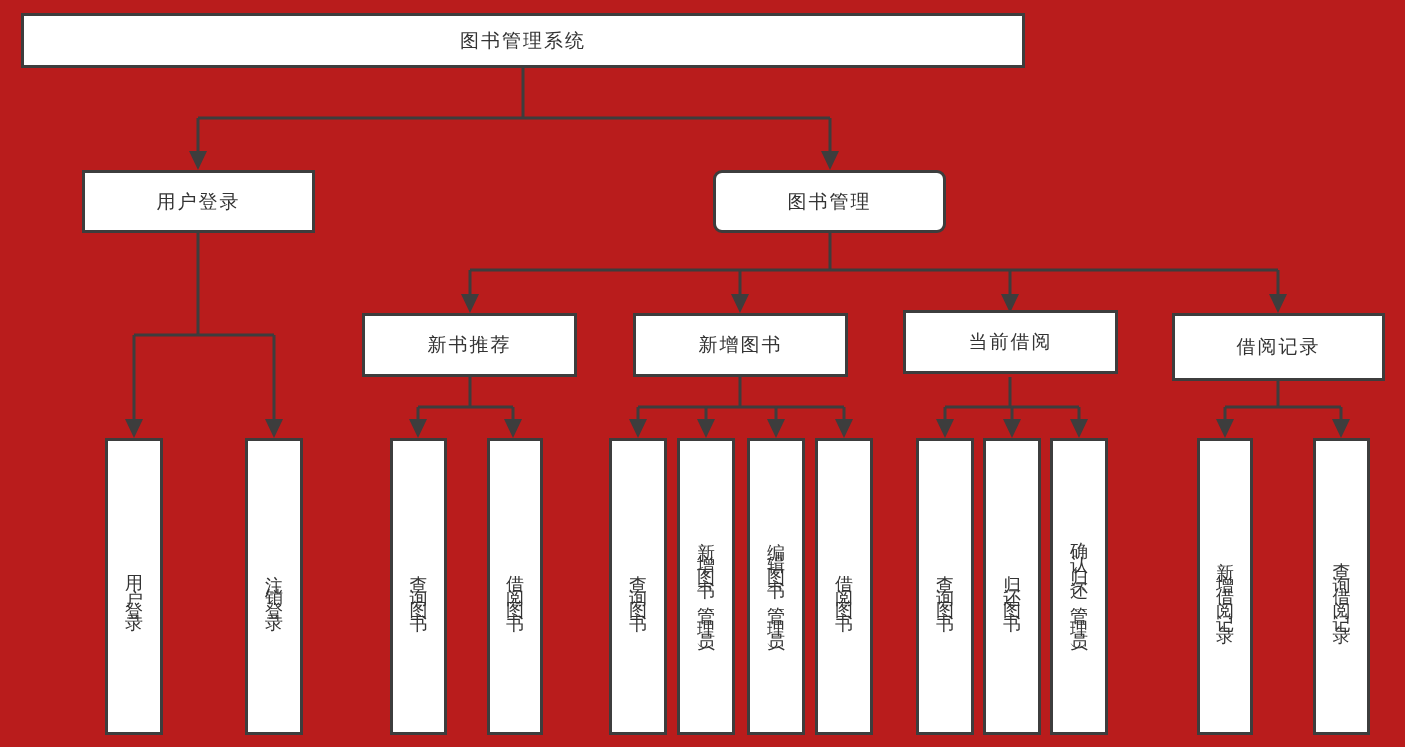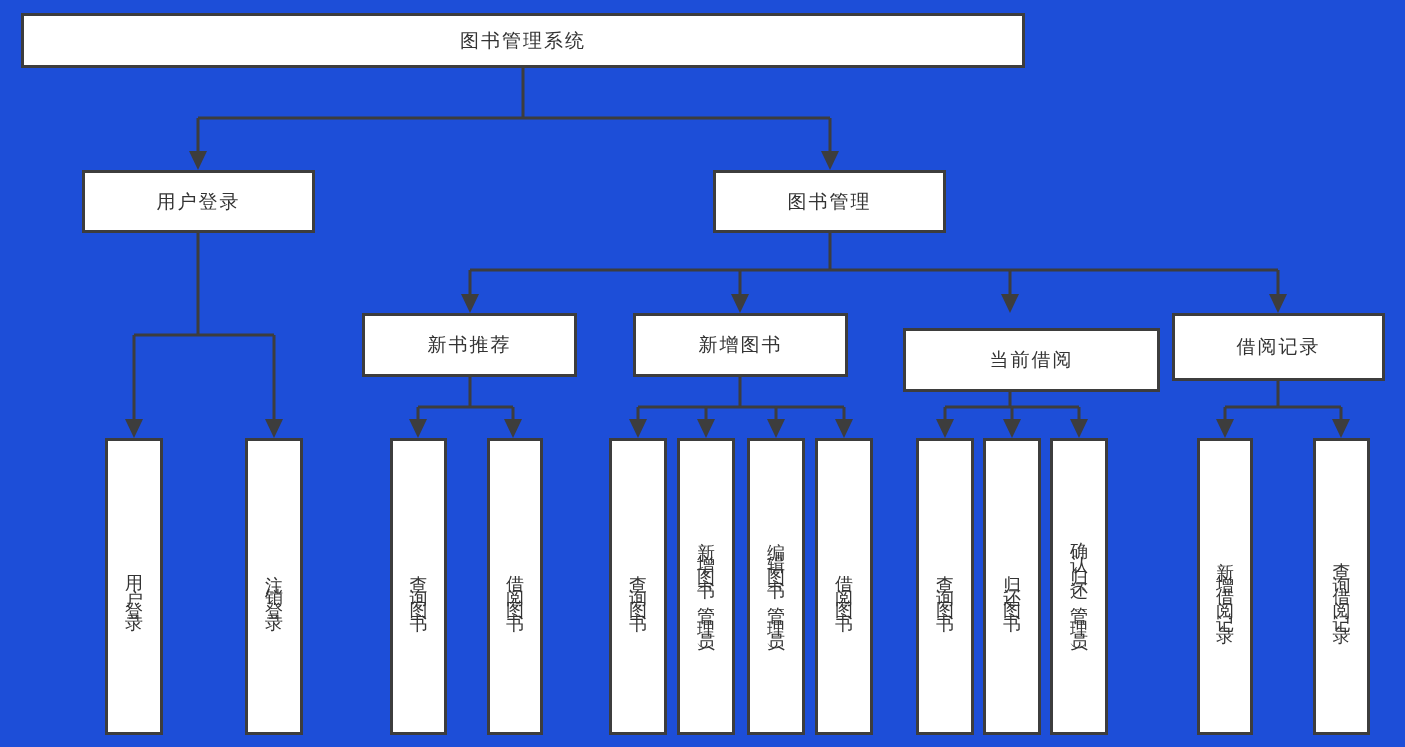--- a/index.html
+++ b/index.html
@@ -6,21 +6,21 @@
     --line: #3d3d3d;
     --text: #333333;
     --box-bg: #ffffff;
     --watermark: #b7b7bd;
   }
   html, body { margin: 0; padding: 0; background: #ffffff; }
   #canvas {
     position: relative;
     width: 1405px;
     height: 747px;
-    background: #1d4ed8;
+    background: #b91c1c;
     font-family: "Liberation Sans", "DejaVu Sans", sans-serif;
     overflow: hidden;
   }
   #edges { position: absolute; left: 0; top: 0; }
   .node {
     position: absolute;
     box-sizing: border-box;
     background: var(--box-bg);
     border: 3px solid var(--line);
     display: flex;
@@ -109,30 +109,30 @@
       <line x1="1341" y1="407" x2="1341" y2="426" stroke="#3d3d3d" stroke-width="3"></line>
       <polygon points="1341,438 1332,419 1350,419" fill="#3d3d3d"></polygon>
     </svg>
   <div id="nodes">
       <div class="node horizontal root" style="left: 21px; top: 13px; width: 1004px; height: 55px;">
         <span class="lbl">图书管理系统</span>
       </div>
       <div class="node horizontal" style="left: 82px; top: 170px; width: 233px; height: 63px;">
         <span class="lbl">用户登录</span>
       </div>
-      <div class="node horizontal" style="left: 713px; top: 170px; width: 233px; height: 63px;">
+      <div class="node horizontal" style="left: 713px; top: 170px; width: 233px; height: 63px; border-radius: 9px;">
         <span class="lbl">图书管理</span>
       </div>
       <div class="node horizontal" style="left: 362px; top: 313px; width: 215px; height: 64px;">
         <span class="lbl">新书推荐</span>
       </div>
       <div class="node horizontal" style="left: 633px; top: 313px; width: 215px; height: 64px;">
         <span class="lbl">新增图书</span>
       </div>
-      <div class="node horizontal" style="left: 903px; top: 328px; width: 257px; height: 64px;">
+      <div class="node horizontal" style="left: 903px; top: 310px; width: 215px; height: 64px;">
         <span class="lbl">当前借阅</span>
       </div>
       <div class="node horizontal" style="left: 1172px; top: 313px; width: 213px; height: 68px;">
         <span class="lbl">借阅记录</span>
       </div>
       <div class="node vertical" style="left: 105px; top: 438px; width: 58px; height: 297px;">
         <span class="lbl">用户登录</span>
       </div>
       <div class="node vertical" style="left: 245px; top: 438px; width: 58px; height: 297px;">
         <span class="lbl">注销登录</span>

